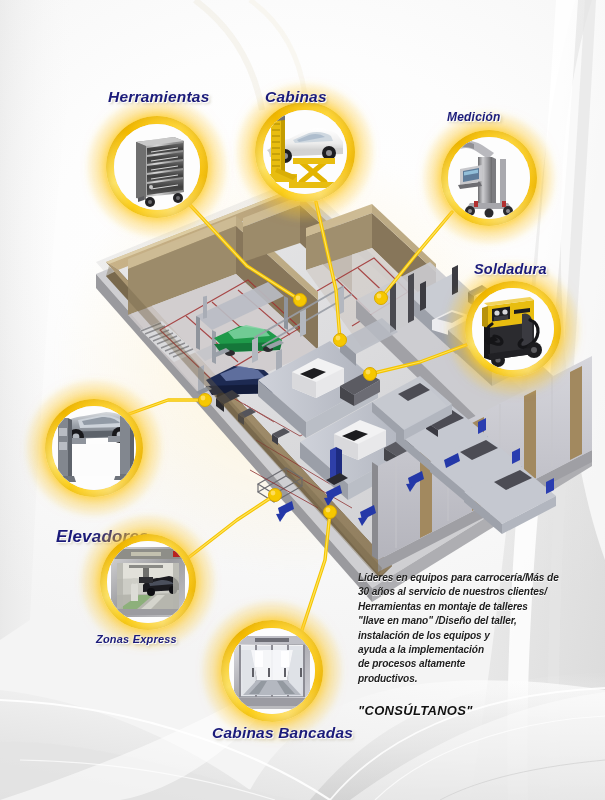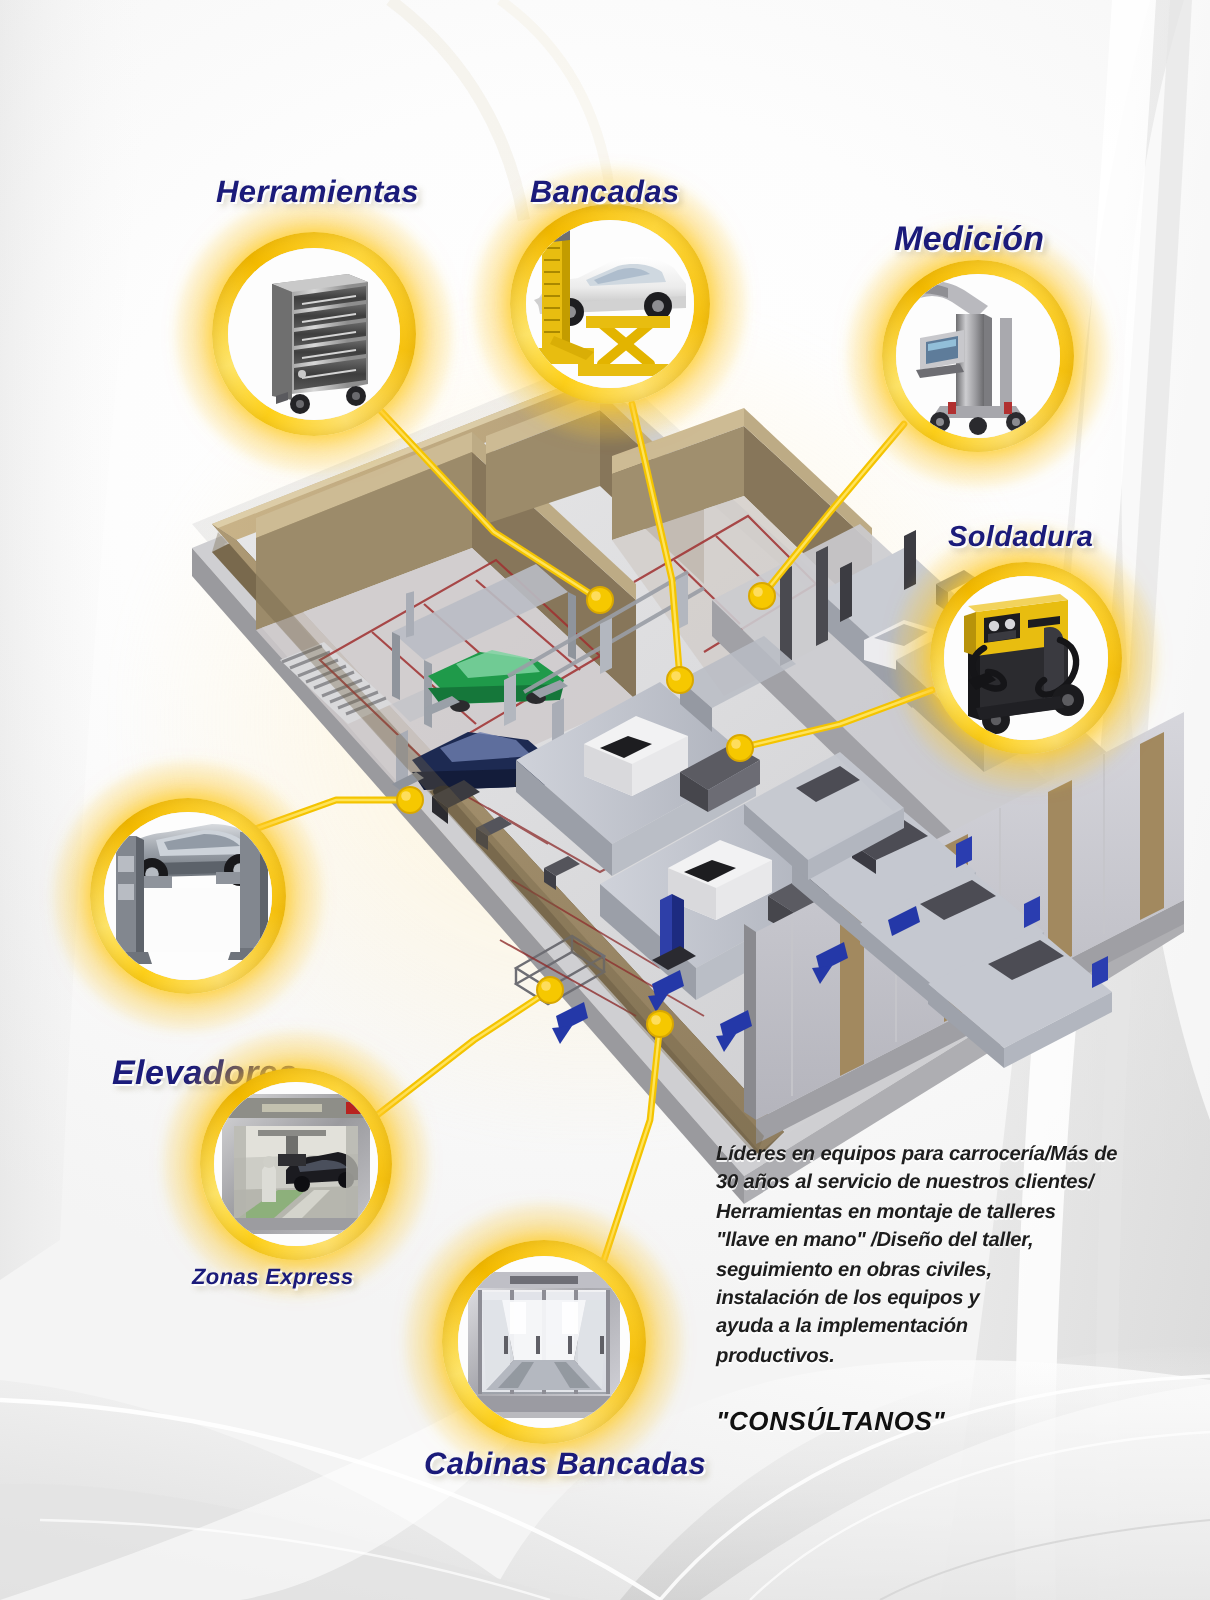--- a/index.html
+++ b/index.html
@@ -562,21 +562,21 @@
             <path d="M9 38 L17 38"></path>
             <path d="M9 44 L17 44"></path>
           <path d="M9 50 L17 50"></path>
             <path d="M9 56 L17 56"></path>
         </g>
         <path d="M4 4 L22 2 L22 10 L4 12 Z" fill="#6e6e72"></path>
         <path d="M2 64 L34 64 L34 72 L2 72 Z" fill="#e8bd10"></path>
         <path d="M14 58 L34 66 L30 70 L12 62 Z" fill="#d9ae06"></path>
       </svg>
     </div>
-    <div class="lbl" style="left:265px;top:88px;font-size:15.5px;">Bancadas</div>
+    <div class="lbl" style="left:265px;top:88px;font-size:15.5px;">Cabinas</div>
   </div>
 
   <div class="node">
     <div class="glow" style="left:424px;top:113px;width:130px;height:130px;"></div>
     <div class="ring" style="left:441px;top:130px;width:96px;height:96px;"></div>
     <div class="disc" style="left:448px;top:137px;width:82px;height:82px;">
       <svg width="82" height="82" viewBox="0 0 82 82">
         <defs>
           <linearGradient id="msCol" x1="0" y1="0" x2="1" y2="0">
             <stop offset="0" stop-color="#6d6d70"></stop>
@@ -605,21 +605,21 @@
         <circle cx="22" cy="74" r="5" fill="#2a2a2e"></circle>
         <circle cx="22" cy="74" r="2" fill="#8b8b90"></circle>
         <circle cx="60" cy="74" r="5" fill="#2a2a2e"></circle>
         <circle cx="60" cy="74" r="2" fill="#8b8b90"></circle>
         <circle cx="41" cy="76" r="4.5" fill="#2a2a2e"></circle>
 
         <path d="M26 64 L30 64 L30 70 L26 70 Z" fill="#b13030"></path>
         <path d="M54 64 L58 64 L58 70 L54 70 Z" fill="#b13030"></path>
       </svg>
     </div>
-    <div class="lbl" style="left:447px;top:110px;font-size:17px;">Medición</div>
+    <div class="lbl" style="left:447px;top:110px;font-size:12px;">Medición</div>
   </div>
 
   <div class="node">
     <div class="glow" style="left:447px;top:263px;width:132px;height:132px;"></div>
     <div class="ring" style="left:465px;top:281px;width:96px;height:96px;"></div>
     <div class="disc" style="left:472px;top:288px;width:82px;height:82px;">
       <svg width="82" height="82" viewBox="0 0 82 82">
         <rect x="0" y="0" width="82" height="82" fill="#fdfdfd"></rect>
 
         <path d="M18 34 L62 28 L62 66 L18 72 Z" fill="#2b2b2f"></path>
@@ -822,21 +822,21 @@
       </svg>
     </div>
     <div class="lbl" style="left:212px;top:724px;font-size:15.5px;">Cabinas Bancadas</div>
   </div>
 
   <div class="info">
     <span class="ln">Líderes en equipos para carrocería/Más de</span>
     <span class="ln">30 años al servicio de nuestros clientes/</span>
     <span class="ln">Herramientas en montaje de talleres</span>
     <span class="ln">"llave en mano" /Diseño del taller,</span>
-    <span class="ln">seguimiento en obras civiles,</span>
     <span class="ln">instalación de los  equipos y</span>
     <span class="ln">ayuda a la implementación</span>
+    <span class="ln">de procesos altamente</span>
     <span class="ln">productivos.</span>
   </div>
 
   <div class="consul">"CONSÚLTANOS"</div>
 
 </div>
 
 </body></html>

